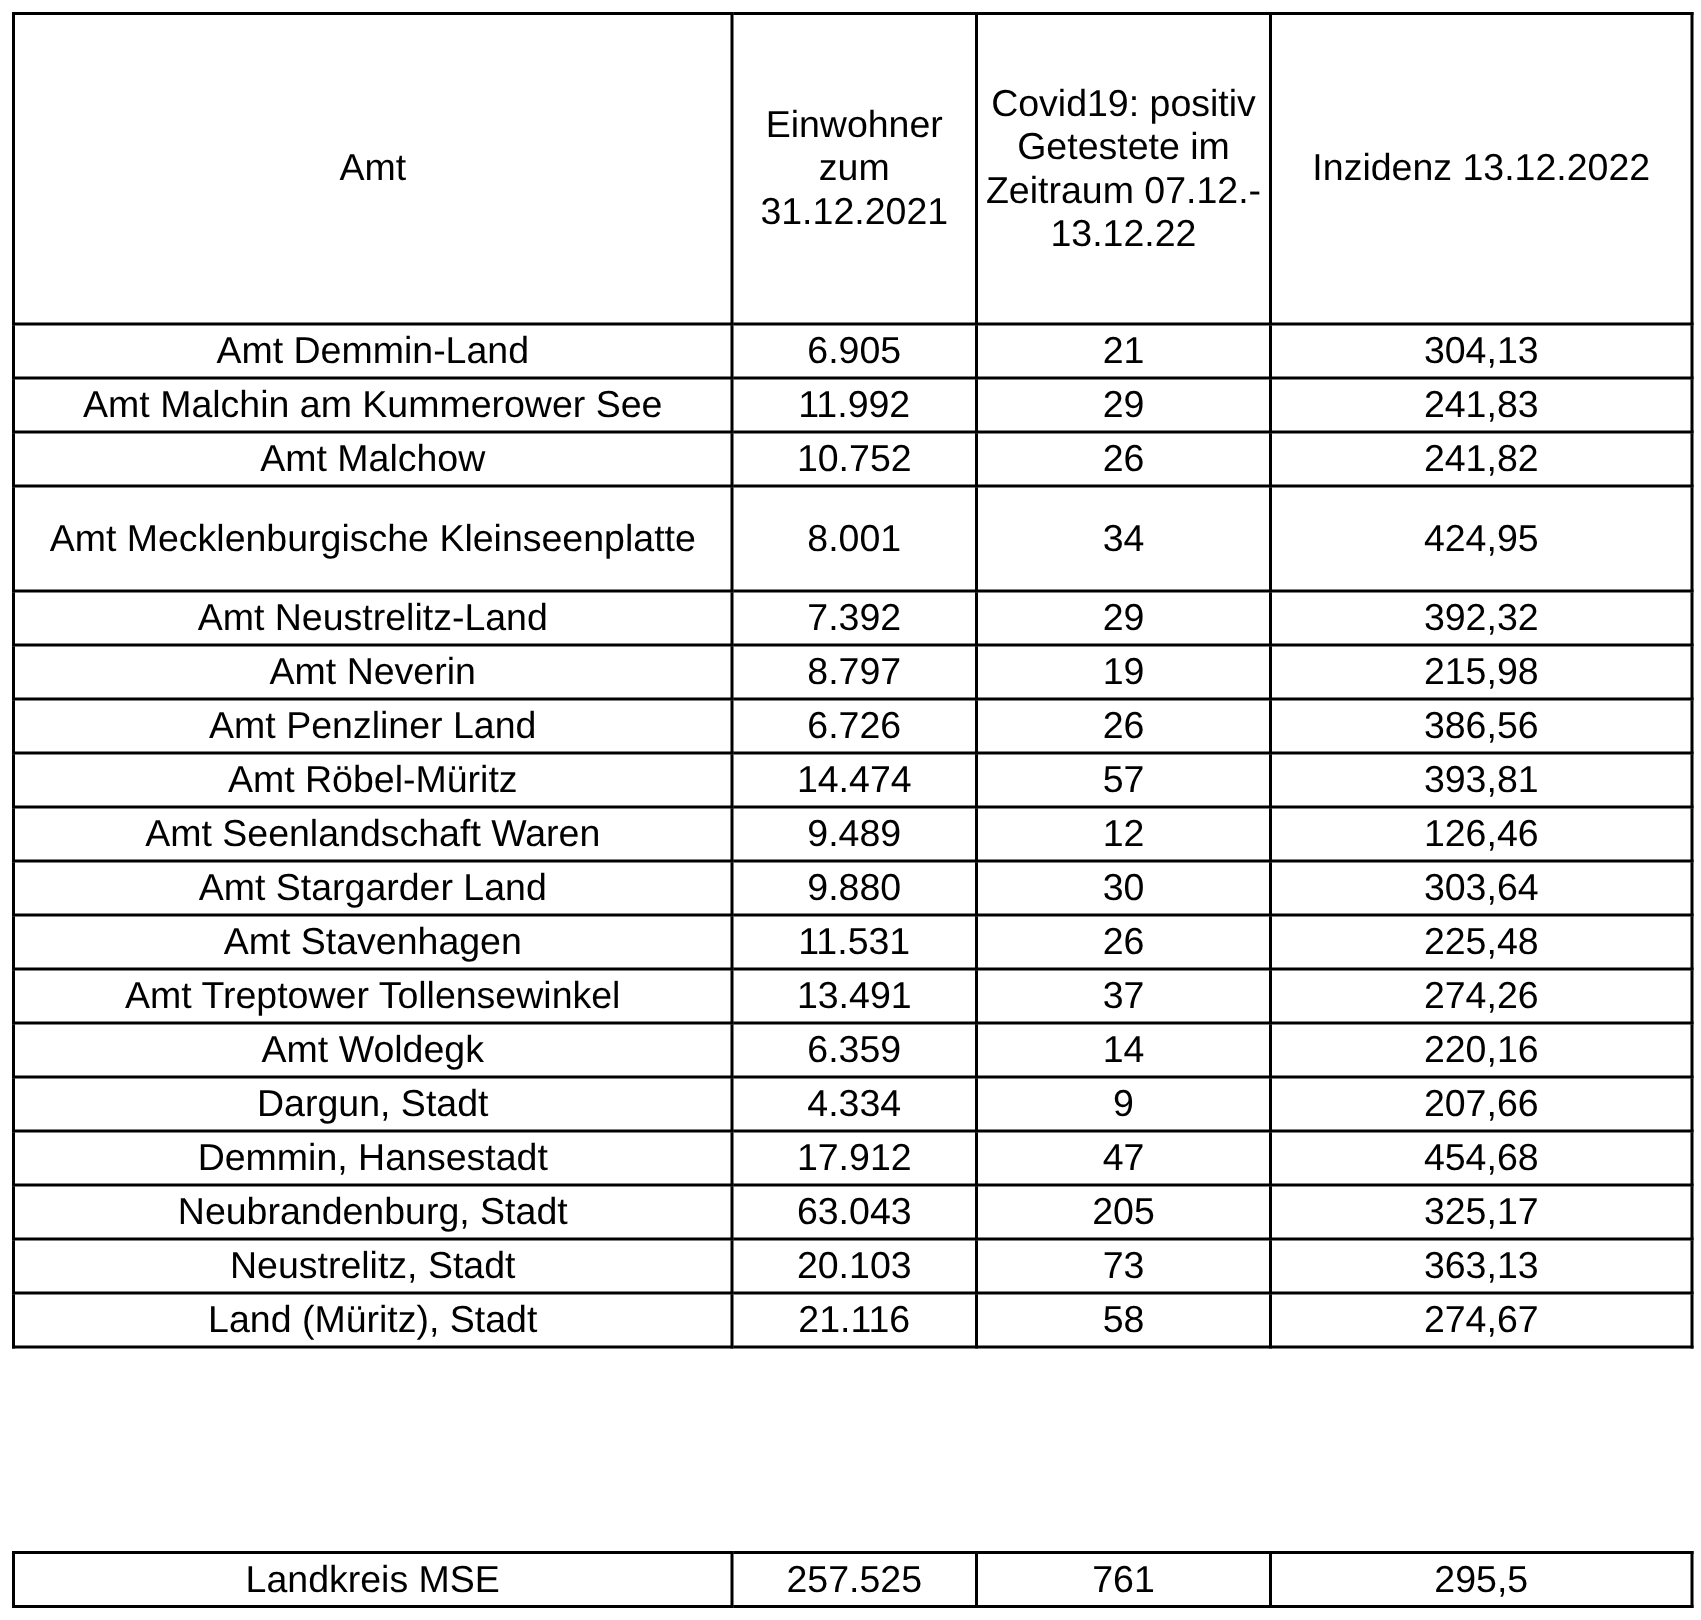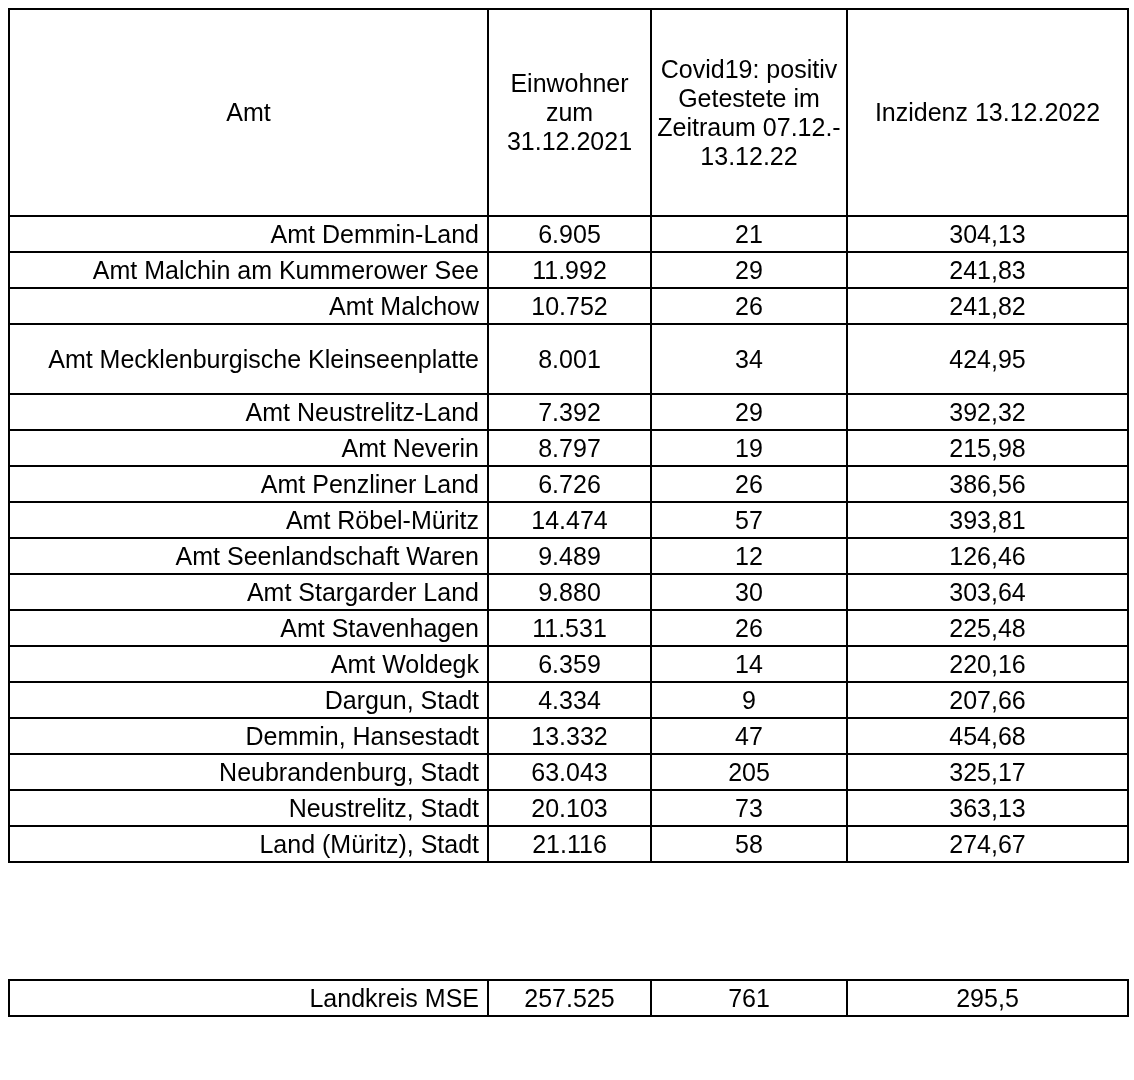--- a/index.html
+++ b/index.html
@@ -1,25 +1,25 @@
 <!DOCTYPE html>
 <html><head>
 <meta charset="utf-8">
 <style>
   html, body { margin:0; padding:0; background:#ffffff; }
   body { width:1134px; height:1080px; position:relative; overflow:hidden;
          font-family:"Liberation Sans", sans-serif; color:#000; }
   table { border-collapse:collapse; position:absolute; left:8px; table-layout:fixed; }
   td, th { border:2.5px solid #000; padding:0 8px; font-weight:normal; font-size:25px; line-height:29px; }
   #main-table { top:8px; width:1119px; }
-  #sum-table { top:979px; width:1119px; }
+  #sum-table { top:1034px; width:1119px; }
   col.c1 { width:479px; } col.c2 { width:163px; } col.c3 { width:196px; } col.c4 { width:281px; }
   th { text-align:center; vertical-align:middle; height:205px; padding:0 4px; }
   td { height:34px; }
-  td.name { text-align:right; }
+  td.name { text-align:center; }
   td.num { text-align:center; }
   tr.tall td { height:68px; }
   #sum-table td { height:34px; }
 </style>
 </head>
 <body>
 
 <table id="main-table">
   <colgroup>
       <col class="c1">
@@ -96,34 +96,40 @@
         <td class="num">30</td>
         <td class="num">303,64</td>
       </tr>
       <tr>
         <td class="name">Amt Stavenhagen</td>
         <td class="num">11.531</td>
         <td class="num">26</td>
         <td class="num">225,48</td>
       </tr>
       <tr>
+        <td class="name">Amt Treptower Tollensewinkel</td>
+        <td class="num">13.491</td>
+        <td class="num">37</td>
+        <td class="num">274,26</td>
+      </tr>
+      <tr>
         <td class="name">Amt Woldegk</td>
         <td class="num">6.359</td>
         <td class="num">14</td>
         <td class="num">220,16</td>
       </tr>
       <tr>
         <td class="name">Dargun, Stadt</td>
         <td class="num">4.334</td>
         <td class="num">9</td>
         <td class="num">207,66</td>
       </tr>
       <tr>
         <td class="name">Demmin, Hansestadt</td>
-        <td class="num">13.332</td>
+        <td class="num">17.912</td>
         <td class="num">47</td>
         <td class="num">454,68</td>
       </tr>
       <tr>
         <td class="name">Neubrandenburg, Stadt</td>
         <td class="num">63.043</td>
         <td class="num">205</td>
         <td class="num">325,17</td>
       </tr>
       <tr>

